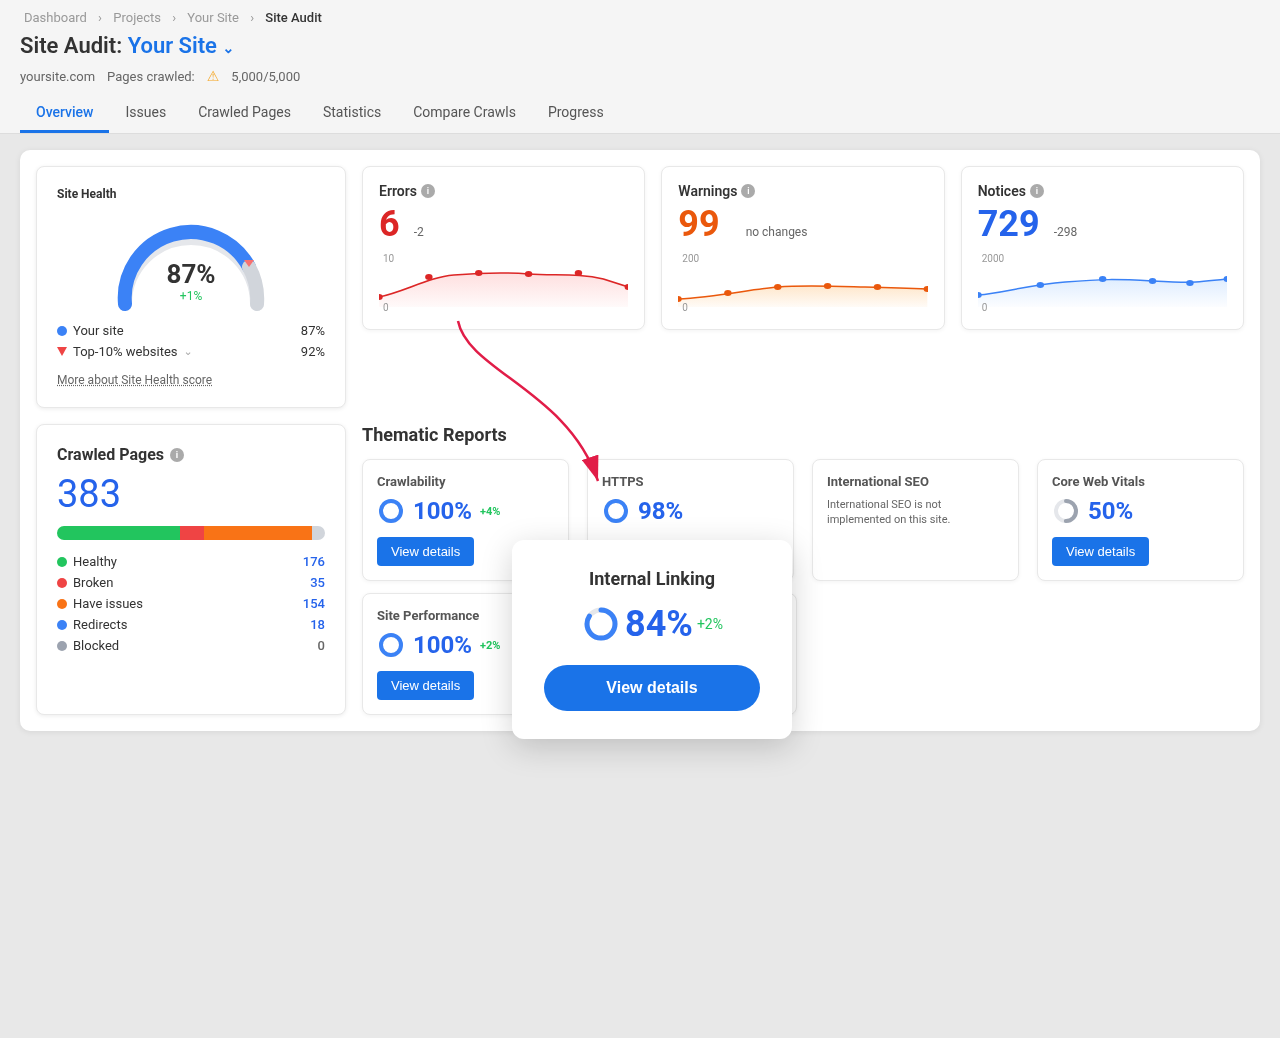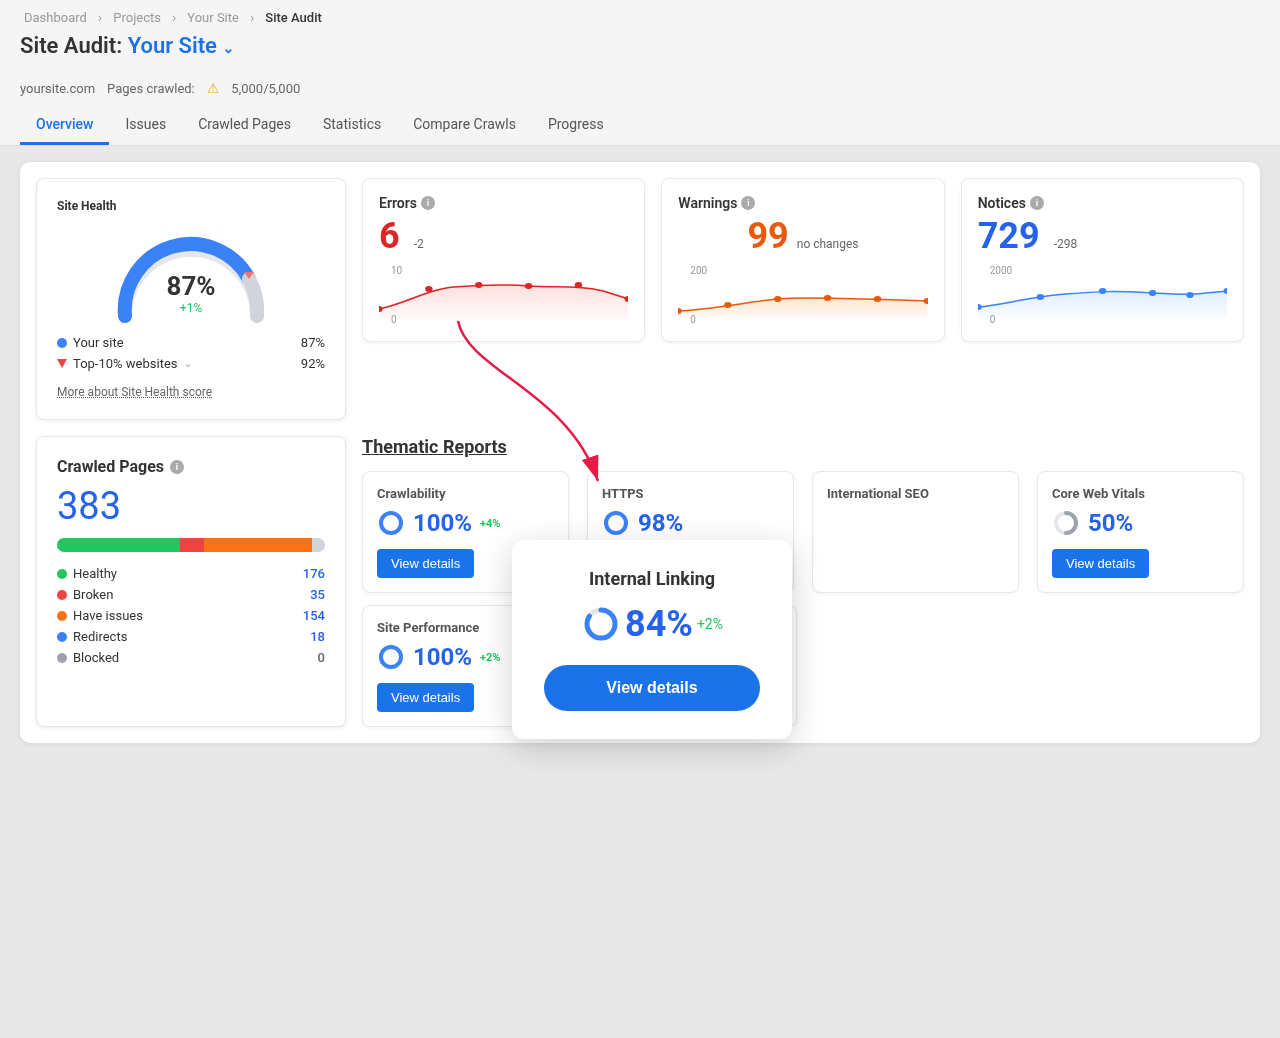--- a/index.html
+++ b/index.html
@@ -18,21 +18,21 @@
       font-size: 13px;
       color: #666;
       margin-bottom: 8px;
     }
     .breadcrumb span { color: #999; margin: 0 4px; }
     .breadcrumb .current { color: #333; font-weight: 500; }
     .page-title {
       font-size: 22px;
       font-weight: 600;
       color: #333;
-      margin-bottom: 22px;
+      margin-bottom: 10px;
     }
     .page-title .site-name {
       color: #1a73e8;
       cursor: pointer;
     }
     .page-title .chevron { font-size: 14px; color: #1a73e8; }
     .subtitle {
       font-size: 13px;
       color: #666;
       margin-bottom: 10px;
@@ -182,21 +182,21 @@
     }
     .mini-chart {
       margin-top: 8px;
       height: 60px;
       position: relative;
     }
     .chart-label {
       font-size: 10px;
       color: #999;
       position: absolute;
-      left: 12px;
+      left: 4px;
     }
     .chart-label.top { top: 0; }
     .chart-label.bottom { bottom: 0; }
     svg.mini { width: 100%; height: 50px; margin-top: 4px; }
     .bottom-section {
       display: flex;
       gap: 16px;
     }
     .crawled-pages-card {
       background: #fff;
@@ -242,21 +242,20 @@
     .stat-label { display: flex; align-items: center; gap: 6px; }
     .stat-val { color: #2563eb; font-weight: 500; }
     .stat-val.gray { color: #666; }
     .thematic-right {
       flex: 1;
     }
     .thematic-right h3 {
       font-size: 18px;
       font-weight: 700;
       margin-bottom: 14px;
-      text-decoration: underline;
     }
     .thematic-grid {
       display: grid;
       grid-template-columns: 1fr 1fr 1fr 1fr;
       gap: 18px;
       margin-bottom: 12px;
     }
     .thematic-card {
       background: #fff;
       border-radius: 8px;
@@ -473,21 +472,21 @@
               </svg>
               <span class="chart-label bottom">0</span>
             </div>
           </div>
 
           <div class="metric-card">
             <h4>
               <span>Warnings</span>
               <span class="info-icon">i</span>
             </h4>
-            <div style="display:flex;align-items:baseline;gap:2px;justify-content:center;">
+            <div style="display:flex;align-items:baseline;gap:20px;">
               <span class="metric-value orange">99</span>
               <span class="metric-change">no changes</span>
             </div>
             <div class="mini-chart">
               <span class="chart-label top">200</span>
               <svg class="mini" viewBox="0 0 200 50" preserveAspectRatio="none">
                 <defs>
                   <linearGradient id="warnGrad" x1="0" y1="0" x2="0" y2="1">
                     <stop offset="0%" stop-color="#fed7aa" stop-opacity="0.6"></stop>
                     <stop offset="100%" stop-color="#fed7aa" stop-opacity="0.1"></stop>
@@ -615,20 +614,21 @@
               <svg width="28" height="28" viewBox="0 0 28 28">
                 <circle cx="14" cy="14" r="10" fill="none" stroke="#e5e7eb" stroke-width="4"></circle>
                 <circle cx="14" cy="14" r="10" fill="none" stroke="#3b82f6" stroke-width="4" stroke-dasharray="61.6 1.2" stroke-linecap="round" transform="rotate(-90 14 14)"></circle>
               </svg>
               <span>98%</span>
             </div>
           </div>
 
           <div class="thematic-card">
             <h5>International SEO</h5>
+            <p class="thematic-note">International SEO is not implemented on this site.</p>
           </div>
 
           <div class="thematic-card">
             <h5>Core Web Vitals</h5>
             <div class="thematic-pct">
               <svg width="28" height="28" viewBox="0 0 28 28">
                 <circle cx="14" cy="14" r="10" fill="none" stroke="#e5e7eb" stroke-width="4"></circle>
                 <circle cx="14" cy="14" r="10" fill="none" stroke="#9ca3af" stroke-width="4" stroke-dasharray="31.4 31.4" stroke-linecap="round" transform="rotate(-90 14 14)"></circle>
               </svg>
               <span>50%</span>

